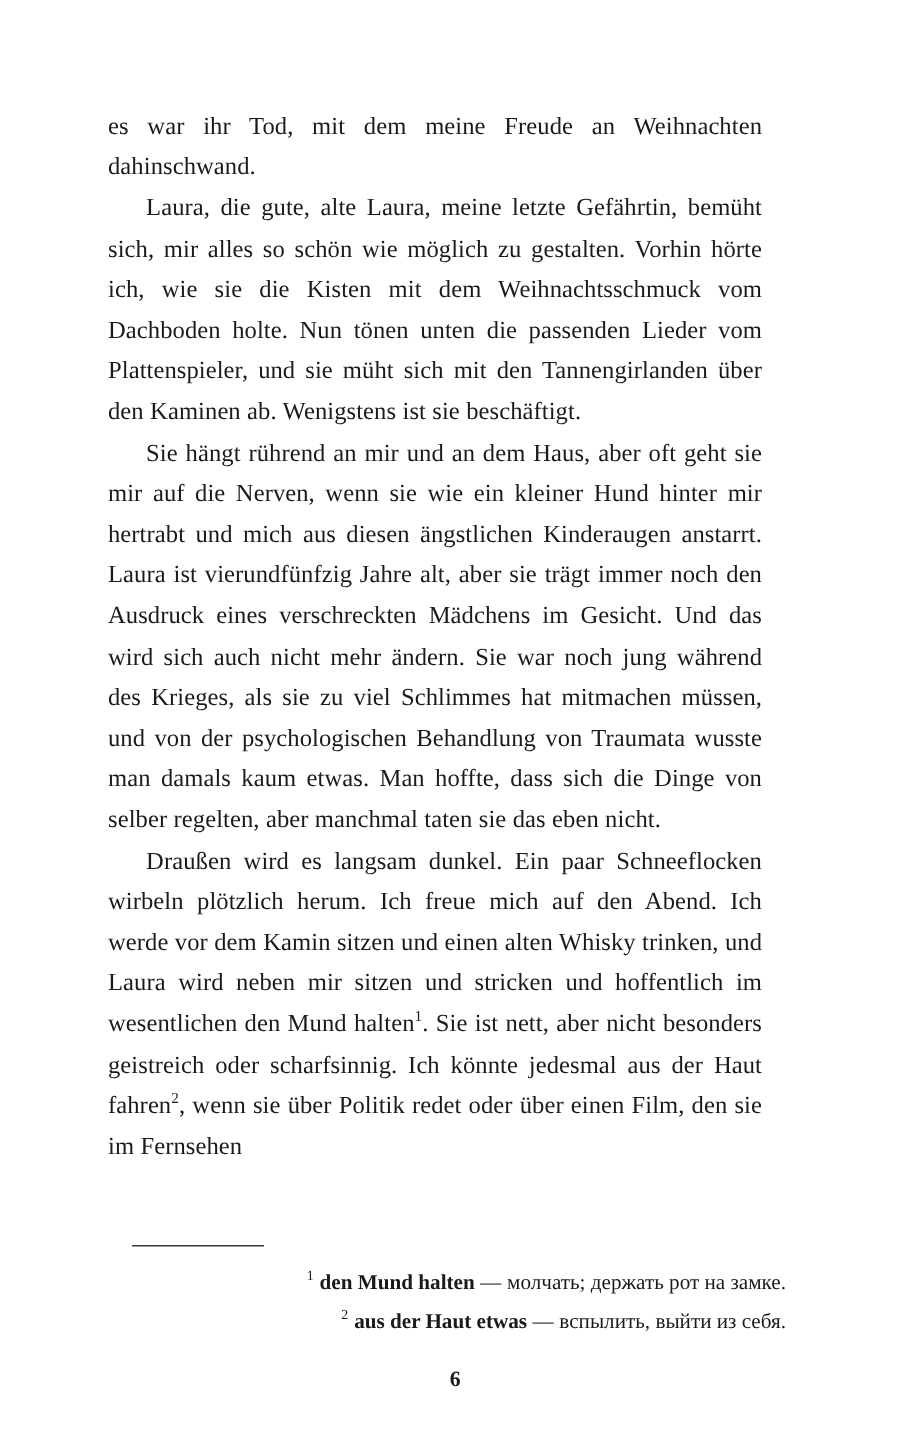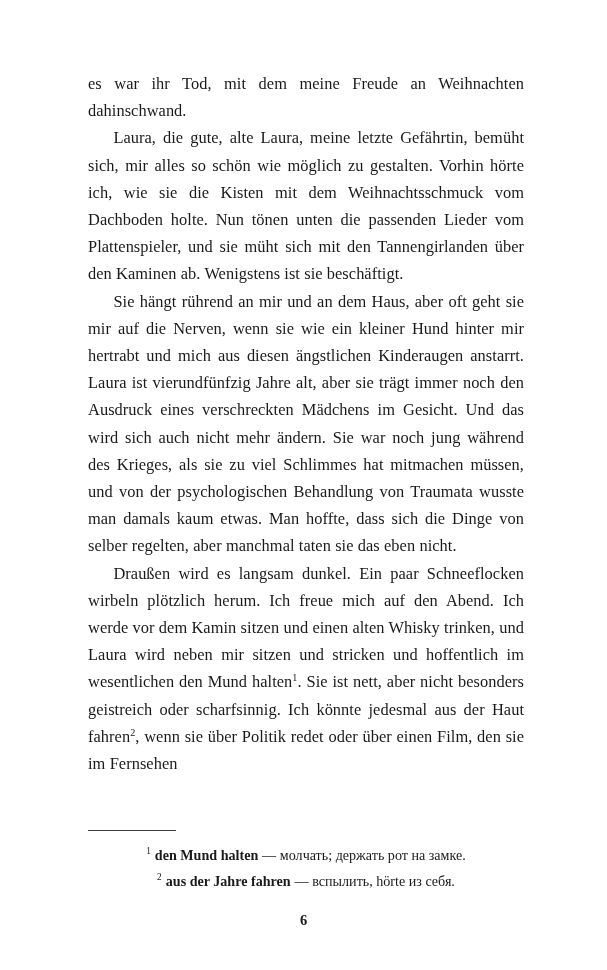--- a/index.html
+++ b/index.html
@@ -16,21 +16,21 @@
     -webkit-font-smoothing: antialiased;
   }
   .page {
     position: relative;
     width: 607px;
     height: 970px;
     box-sizing: border-box;
   }
   .text-block {
     position: absolute;
-    left: 88px;
+    left: 72px;
     top: 70px;
     width: 436px;
   }
   p.para {
     margin: 0;
     font-size: 16.4px;
     line-height: 27.2px;
     text-align: justify;
     text-justify: inter-word;
     hyphens: manual;
@@ -55,21 +55,21 @@
   .fn-rule {
     width: 88px;
     height: 0;
     border-top: 1.4px solid #3a3a3a;
     margin: 0 0 11px 0;
   }
   .fn-item {
     font-size: 14.1px;
     line-height: 26px;
     margin: 0;
-    text-align: center;
+    text-align: right;
     display: block;
     white-space: nowrap;
   }
   .fn-num {
     font-size: 0.66em;
     vertical-align: super;
     line-height: 0;
     margin-right: 4px;
   }
   .fn-term {
@@ -108,18 +108,18 @@
 
     <p class="para indent"><span>Draußen wird es langsam dunkel. Ein paar Schneeflocken wirbeln plötzlich herum. Ich freue mich auf den Abend. Ich werde vor dem Kamin sitzen und einen alten Whisky trinken, und Laura wird neben mir sitzen und stricken und hoffentlich im wesentlichen den Mund halten</span><sup class="fn-ref">1</sup><span>. Sie ist nett, aber nicht besonders geistreich oder scharfsinnig. Ich könnte jedesmal aus der Haut fahren</span><sup class="fn-ref">2</sup><span>, wenn sie über Politik redet oder über einen Film, den sie im Fernsehen</span></p>
 
   </div>
 
   <div class="footnotes">
     <div class="fn-rule"></div>
 
     <p class="fn-item"><sup class="fn-num">1</sup><span class="fn-term">den Mund halten</span><span class="fn-dash"> </span><span class="fn-dash">—</span><span> </span><span class="fn-gloss">молчать; держать рот на замке.</span></p>
 
-    <p class="fn-item"><sup class="fn-num">2</sup><span class="fn-term">aus der Jahre fahren</span><span class="fn-dash"> </span><span class="fn-dash">—</span><span> </span><span class="fn-gloss">вспылить, hörte из себя.</span></p>
+    <p class="fn-item"><sup class="fn-num">2</sup><span class="fn-term">aus der Haut etwas</span><span class="fn-dash"> </span><span class="fn-dash">—</span><span> </span><span class="fn-gloss">вспылить, выйти из себя.</span></p>
   </div>
 
   <div class="page-number">6</div>
 
 </div>
 
 </body></html>

